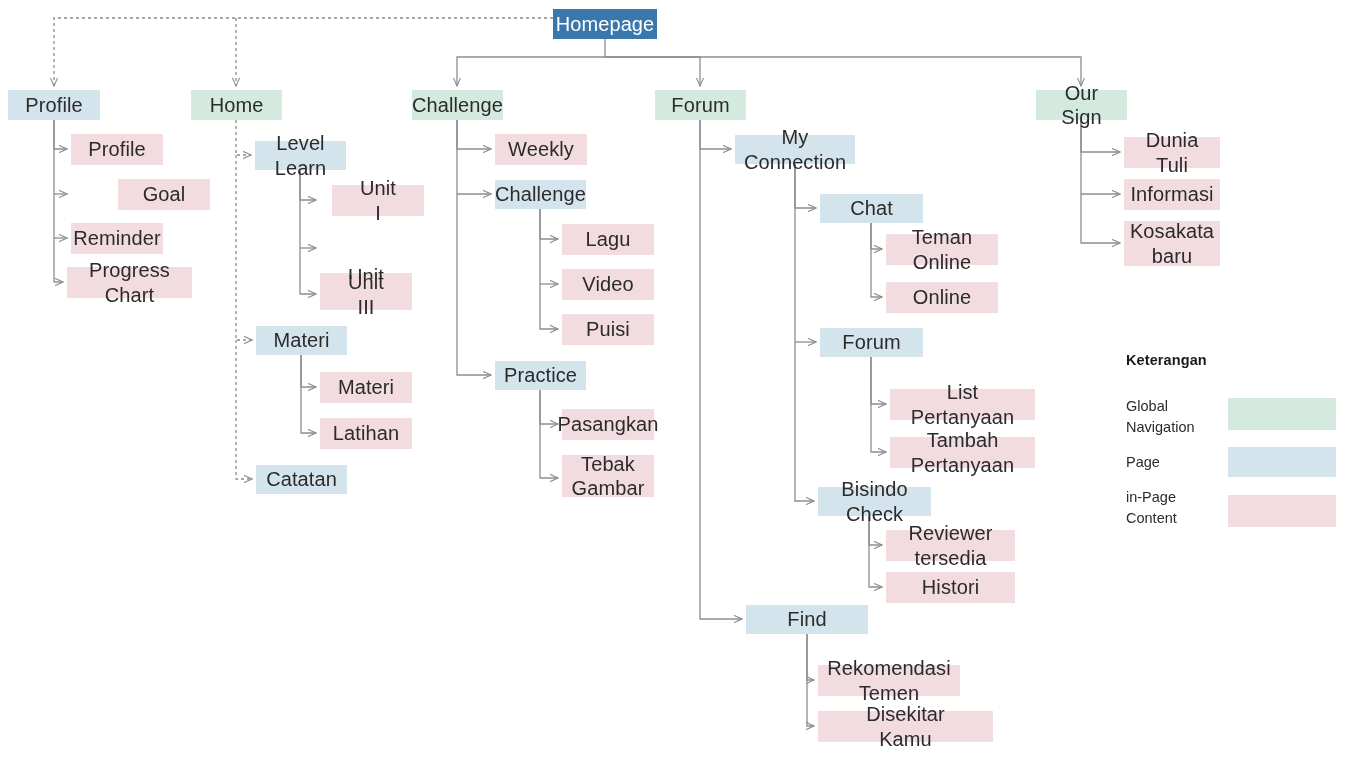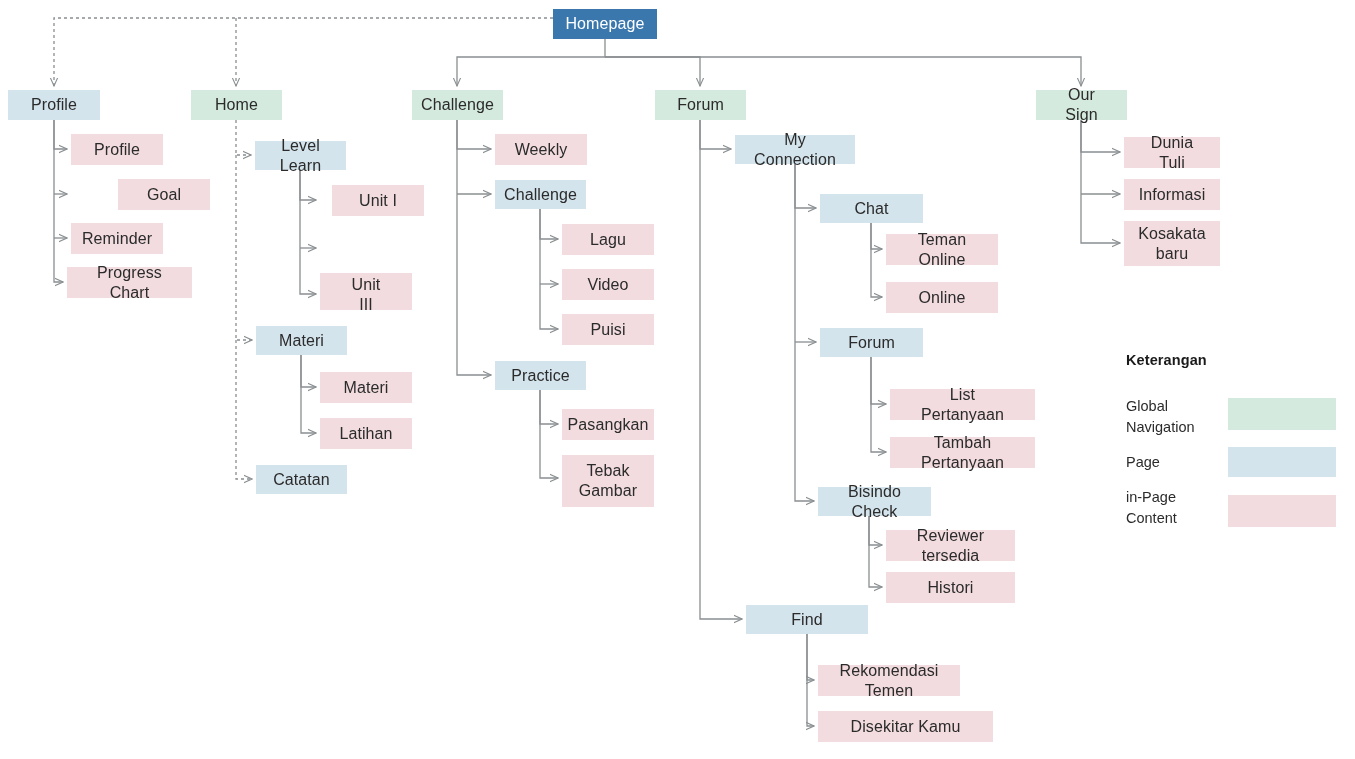--- a/index.html
+++ b/index.html
@@ -26,21 +26,21 @@
     height: 759px;
     pointer-events: none;
   }
   .node {
     position: absolute;
     box-sizing: border-box;
     display: flex;
     align-items: center;
     justify-content: center;
     text-align: center;
-    font-size: 16px;
+    font-size: 20px;
     line-height: 1.22;
     color: #2b2b2b;
     letter-spacing: 0.1px;
     padding: 0 24px;
     white-space: pre-line;
   }
   .node.root {
     background: #3a77ad;
     color: #ffffff;
   }
@@ -168,21 +168,21 @@
       <div class="node content" style="left: 320px; top: 372px; width: 92px; height: 31px;">Materi</div>
       <div class="node content" style="left: 320px; top: 418px; width: 92px; height: 31px;">Latihan</div>
       <div class="node page" style="left: 256px; top: 465px; width: 91px; height: 29px;">Catatan</div>
       <div class="node content" style="left: 495px; top: 134px; width: 92px; height: 31px;">Weekly</div>
       <div class="node page" style="left: 495px; top: 180px; width: 91px; height: 29px;">Challenge</div>
       <div class="node content" style="left: 562px; top: 224px; width: 92px; height: 31px;">Lagu</div>
       <div class="node content" style="left: 562px; top: 269px; width: 92px; height: 31px;">Video</div>
       <div class="node content" style="left: 562px; top: 314px; width: 92px; height: 31px;">Puisi</div>
       <div class="node page" style="left: 495px; top: 361px; width: 91px; height: 29px;">Practice</div>
       <div class="node content" style="left: 562px; top: 409px; width: 92px; height: 31px;">Pasangkan</div>
-      <div class="node content" style="left: 562px; top: 455px; width: 92px; height: 52px;">Tebak
+      <div class="node content" style="left: 562px; top: 455px; width: 92px; height: 42px;">Tebak
 Gambar</div>
       <div class="node page" style="left: 735px; top: 135px; width: 120px; height: 29px;">My Connection</div>
       <div class="node page" style="left: 820px; top: 194px; width: 103px; height: 29px;">Chat</div>
       <div class="node content" style="left: 886px; top: 234px; width: 112px; height: 31px;">Teman Online</div>
       <div class="node content" style="left: 886px; top: 282px; width: 112px; height: 31px;">Online</div>
       <div class="node page" style="left: 820px; top: 328px; width: 103px; height: 29px;">Forum</div>
       <div class="node content" style="left: 890px; top: 389px; width: 145px; height: 31px;">List Pertanyaan</div>
       <div class="node content" style="left: 890px; top: 437px; width: 145px; height: 31px;">Tambah Pertanyaan</div>
       <div class="node page" style="left: 818px; top: 487px; width: 113px; height: 29px;">Bisindo Check</div>
       <div class="node content" style="left: 886px; top: 530px; width: 129px; height: 31px;">Reviewer tersedia</div>

